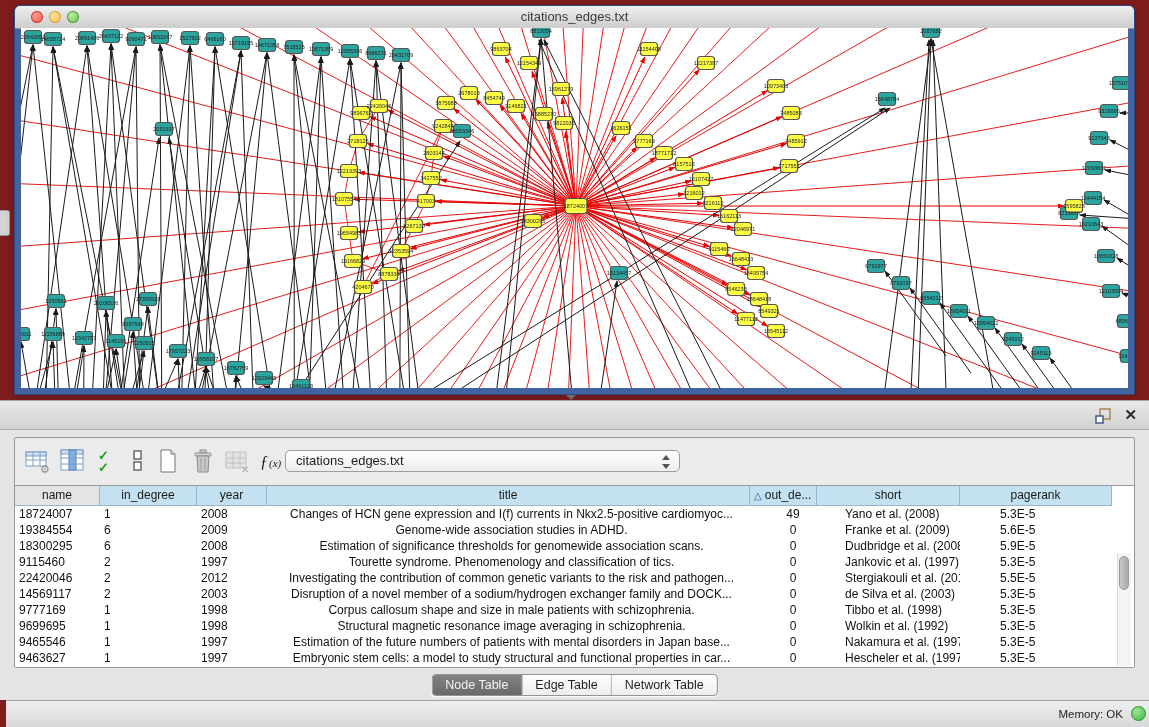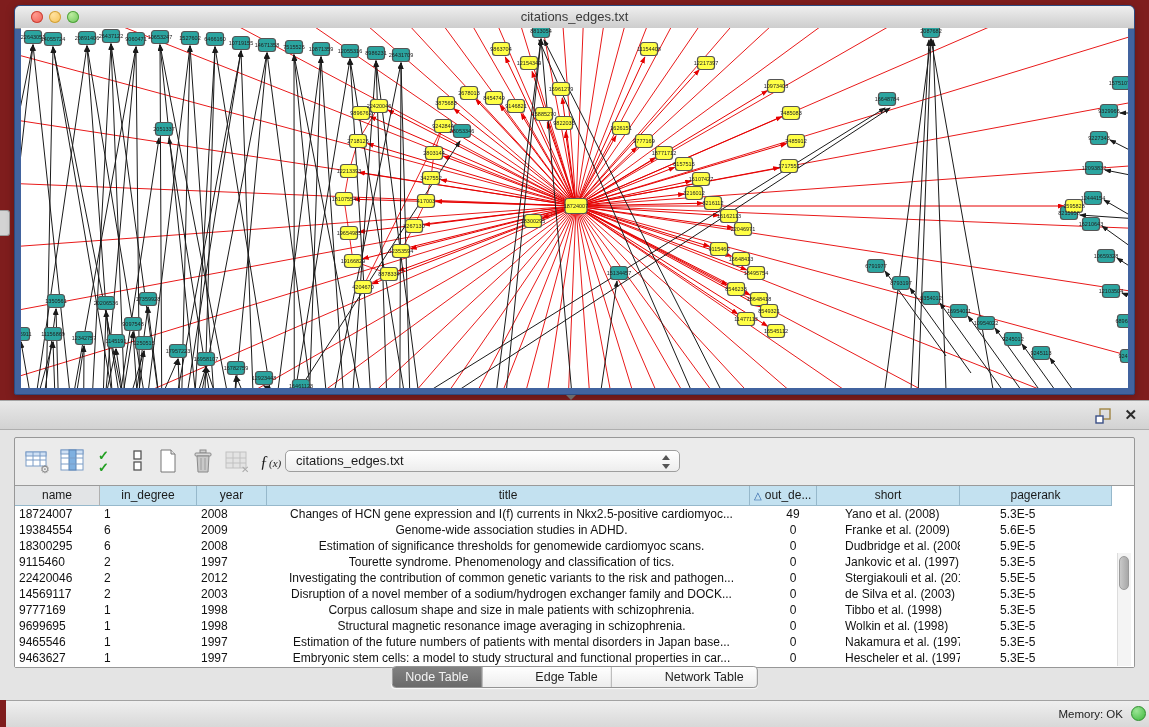--- a/index.html
+++ b/index.html
@@ -59,23 +59,23 @@
   .cell.c0,.cell.c1,.cell.c2{padding-left:4px;}
   .cell.c3{padding-left:6px;}
   .cell.c4{padding-left:19px;text-align:center;}
   .cell.c5{padding-left:28px;}
   .cell.c6{padding-left:40px;}
   #vscroll{position:absolute;right:3px;top:67px;width:13px;bottom:1px;background:#f4f4f4;border-left:1px solid #dcdcdc;}
   #vthumb{position:absolute;left:1px;top:3px;width:10px;height:34px;border-radius:6px;
     background:linear-gradient(90deg,#c9c9c9,#a8a8a8);border:1px solid #9a9a9a;box-sizing:border-box;cursor:pointer;}
 
   
-  #table-tabs{position:absolute;left:50%;transform:translateX(-50%);top:236px;display:inline-flex;
+  #table-tabs{position:absolute;left:50%;transform:translateX(-50%);top:244px;display:inline-flex;
     border:1px solid #939393;border-radius:4px;overflow:hidden;background:linear-gradient(#ffffff,#ededed);
-    box-shadow:0 1px 1px rgba(255,255,255,.8);gap:40px;}
+    box-shadow:0 1px 1px rgba(255,255,255,.8);}
   .tab{padding:2px 13px;font-size:12.5px;color:#1f1f1f;border-right:1px solid #b2b2b2;cursor:pointer;line-height:16px;}
   .tab:last-child{border-right:none;}
   .tab.selected{background:linear-gradient(#828282,#6a6a6a);color:#f3f3f3;}
 
   
   #status-bar{position:absolute;left:0;top:700px;width:1149px;height:27px;
     background:linear-gradient(#efefef,#d8d8d8);border-top:1px solid #a2a2a2;box-sizing:border-box;margin-left:6px;}
   #memory-label{position:absolute;right:32px;top:7px;font-size:11.5px;color:#222;}
   #memory-indicator{position:absolute;right:9px;top:5px;width:15px;height:15px;border-radius:50%;
     background:radial-gradient(circle at 35% 30%,#9ce596,#3db83d);border:1px solid #2f8f2f;box-sizing:border-box;cursor:pointer;}
@@ -634,21 +634,21 @@
               <span class="cell c2">2009</span>
               <span class="cell c3">Genome-wide association studies in ADHD.</span>
               <span class="cell c4">0</span>
               <span class="cell c5">Franke et al. (2009)</span>
               <span class="cell c6">5.6E-5</span>
             </div>
             <div class="row">
               <span class="cell c0">18300295</span>
               <span class="cell c1">6</span>
               <span class="cell c2">2008</span>
-              <span class="cell c3">Estimation of significance thresholds for genomewide cardiomyoc scans.</span>
+              <span class="cell c3">Estimation of significance thresholds for genomewide association scans.</span>
               <span class="cell c4">0</span>
               <span class="cell c5">Dudbridge et al. (2008)</span>
               <span class="cell c6">5.9E-5</span>
             </div>
             <div class="row">
               <span class="cell c0">9115460</span>
               <span class="cell c1">2</span>
               <span class="cell c2">1997</span>
               <span class="cell c3">Tourette syndrome. Phenomenology and classification of tics.</span>
               <span class="cell c4">0</span>
@@ -681,21 +681,21 @@
               <span class="cell c4">0</span>
               <span class="cell c5">Tibbo et al. (1998)</span>
               <span class="cell c6">5.3E-5</span>
             </div>
             <div class="row">
               <span class="cell c0">9699695</span>
               <span class="cell c1">1</span>
               <span class="cell c2">1998</span>
               <span class="cell c3">Structural magnetic resonance image averaging in schizophrenia.</span>
               <span class="cell c4">0</span>
-              <span class="cell c5">Wolkin et al. (1998)</span>
+              <span class="cell c5">Wolkin et al. (1992)</span>
               <span class="cell c6">5.3E-5</span>
             </div>
             <div class="row">
               <span class="cell c0">9465546</span>
               <span class="cell c1">1</span>
               <span class="cell c2">1997</span>
               <span class="cell c3">Estimation of the future numbers of patients with mental disorders in Japan base...</span>
               <span class="cell c4">0</span>
               <span class="cell c5">Nakamura et al. (1997)</span>
               <span class="cell c6">5.3E-5</span>

